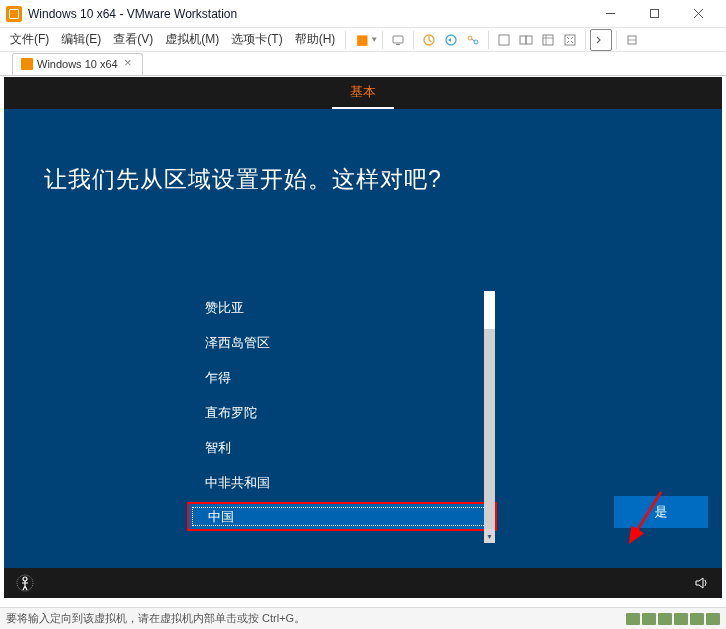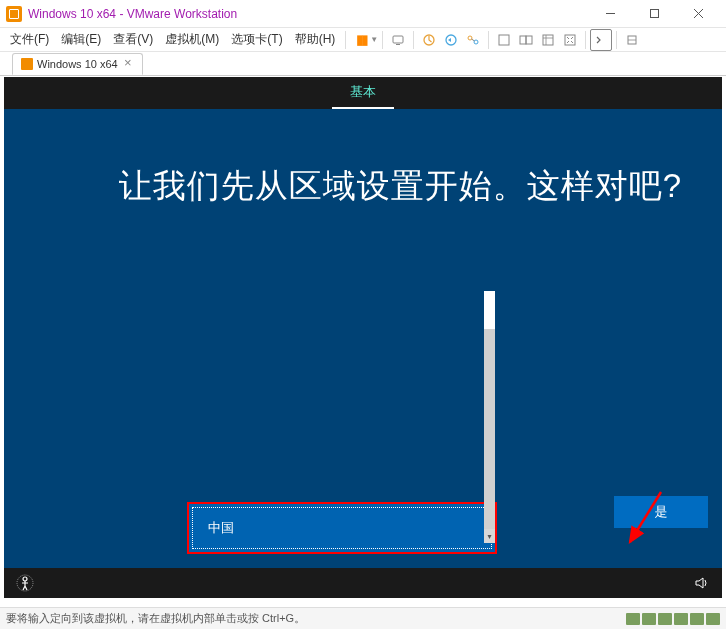--- a/index.html
+++ b/index.html
@@ -2,21 +2,21 @@
 <html><head>
   <meta charset="utf-8">
   <style>
     * { margin: 0; padding: 0; box-sizing: border-box; }
     body { font-family: "Microsoft YaHei", "Segoe UI", sans-serif; width: 726px; height: 629px; background: #fff; position: relative; overflow: hidden; }
     
     
     .titlebar { height: 28px; display: flex; align-items: center; padding: 0 6px; background: #fff; border-bottom: 1px solid #e5e5e5; }
     .app-icon { width: 16px; height: 16px; background: #f28c00; border-radius: 2px; margin-right: 6px; position: relative; }
     .app-icon::after { content: ''; position: absolute; inset: 3px; border: 1.5px solid #fff; border-radius: 1px; }
-    .title-text { font-size: 12px; color: #a21caf; flex: 1; }
+    .title-text { font-size: 12px; color: #0f172a; flex: 1; }
     .win-controls { display: flex; gap: 0; }
     .win-btn { width: 44px; height: 26px; display: flex; align-items: center; justify-content: center; color: #666; font-size: 11px; }
     .win-btn svg { width: 11px; height: 11px; }
     
     
     .menubar { height: 24px; display: flex; align-items: center; padding: 0 4px; font-size: 12px; color: #333; border-bottom: 1px solid #e5e5e5; text-align: right; }
     .menu-item { padding: 2px 6px; }
     .tb-sep { width: 1px; height: 18px; background: #ddd; margin: 0 4px; }
     .tb-btn { width: 22px; height: 22px; display: flex; align-items: center; justify-content: center; }
     .tb-btn svg { width: 14px; height: 14px; }
@@ -27,29 +27,29 @@
     .tabbar { height: 24px; display: flex; align-items: flex-end; padding: 0 6px; border-bottom: 1px solid #ccc; }
     .tab { height: 22px; padding: 0 8px; display: flex; align-items: center; gap: 4px; font-size: 11px; color: #333; border: 1px solid #ccc; border-bottom: 1px solid #fff; background: #fff; border-radius: 3px 3px 0 0; margin-left: 6px; }
     .tab-icon { width: 12px; height: 12px; background: #f28c00; border-radius: 1px; }
     .tab-close { width: 12px; height: 12px; color: #888; font-size: 13px; line-height: 10px; text-align: center; }
     
     
     .vm-view { position: absolute; left: 4px; top: 77px; right: 4px; height: 521px; background: #000; }
     
     
     .oobe-header { height: 32px; background: #1a1a1a; display: flex; justify-content: center; align-items: center; }
-    .oobe-tab { color: #5eead4; font-size: 13px; padding: 6px 18px; border-bottom: 2px solid #fff; }
+    .oobe-tab { color: #f97316; font-size: 13px; padding: 6px 18px; border-bottom: 2px solid #fff; }
     
     
     .oobe-body { position: absolute; left: 0; top: 32px; right: 0; bottom: 30px; background: #004275; color: #fff; }
-    .oobe-title { font-size: 33px; font-weight: 300; text-align: right; padding: 55px 40px 20px; letter-spacing: 1px; }
+    .oobe-title { font-size: 23px; font-weight: 300; text-align: left; padding: 55px 40px 20px; letter-spacing: 1px; }
     
     .region-list { position: absolute; left: 183px; top: 181px; width: 310px; height: 250px; }
     .region-item { height: 35px; display: flex; align-items: center; padding: 0 18px; font-size: 13px; }
-    .region-selected { position: absolute; left: 183px; top: 393px; width: 310px; height: 52px; background: #0063b1; border: 2px solid #ff0000; border-style: solid; display: flex; align-items: center; }
+    .region-selected { position: absolute; left: 183px; top: 393px; width: 310px; height: 29px; background: #0063b1; border: 2px solid #ff0000; border-style: solid; display: flex; align-items: center; }
     .region-selected-inner { position: absolute; inset: 3px; border: 1px dotted #fff; display: flex; align-items: center; padding: 0 15px; font-size: 13px; }
     
     .scrollbar { position: absolute; left: 480px; top: 182px; width: 11px; height: 252px; background: #d0d0d0; }
     .scroll-thumb { position: absolute; left: 0; top: 0; width: 11px; height: 38px; background: #fff; }
     .scroll-down { position: absolute; left: 0; bottom: 0; width: 11px; height: 14px; background: #d8d8d8; display:flex; align-items:center; justify-content:center; font-size:8px; color:#555;}
     
     .yes-btn { position: absolute; right: 14px; bottom: 40px; width: 94px; height: 32px; background: #006cc1; color: #fff; font-size: 13px; display: flex; align-items: center; justify-content: center; }
     
     
     .oobe-footer { position: absolute; left: 0; bottom: 0; right: 0; height: 30px; background: #1a1a1a; display: flex; align-items: center; justify-content: space-between; padding: 0 12px; }
@@ -174,20 +174,28 @@
   </div>
 </div>
 
 <div class="vm-view">
   <div class="oobe-header">
     <div class="oobe-tab">基本</div>
   </div>
   <div class="oobe-body">
     <div class="oobe-title">让我们先从区域设置开始。这样对吧?</div>
 
+    <div class="region-list">
+      <div class="region-item">赞比亚</div>
+      <div class="region-item">泽西岛管区</div>
+      <div class="region-item">乍得</div>
+      <div class="region-item">直布罗陀</div>
+      <div class="region-item">智利</div>
+      <div class="region-item">中非共和国</div>
+    </div>
 
     <div class="region-selected">
       <div class="region-selected-inner">
         <span>中国</span>
       </div>
     </div>
 
     <div class="scrollbar">
       <div class="scroll-thumb"></div>
       <div class="scroll-down">▾</div>

